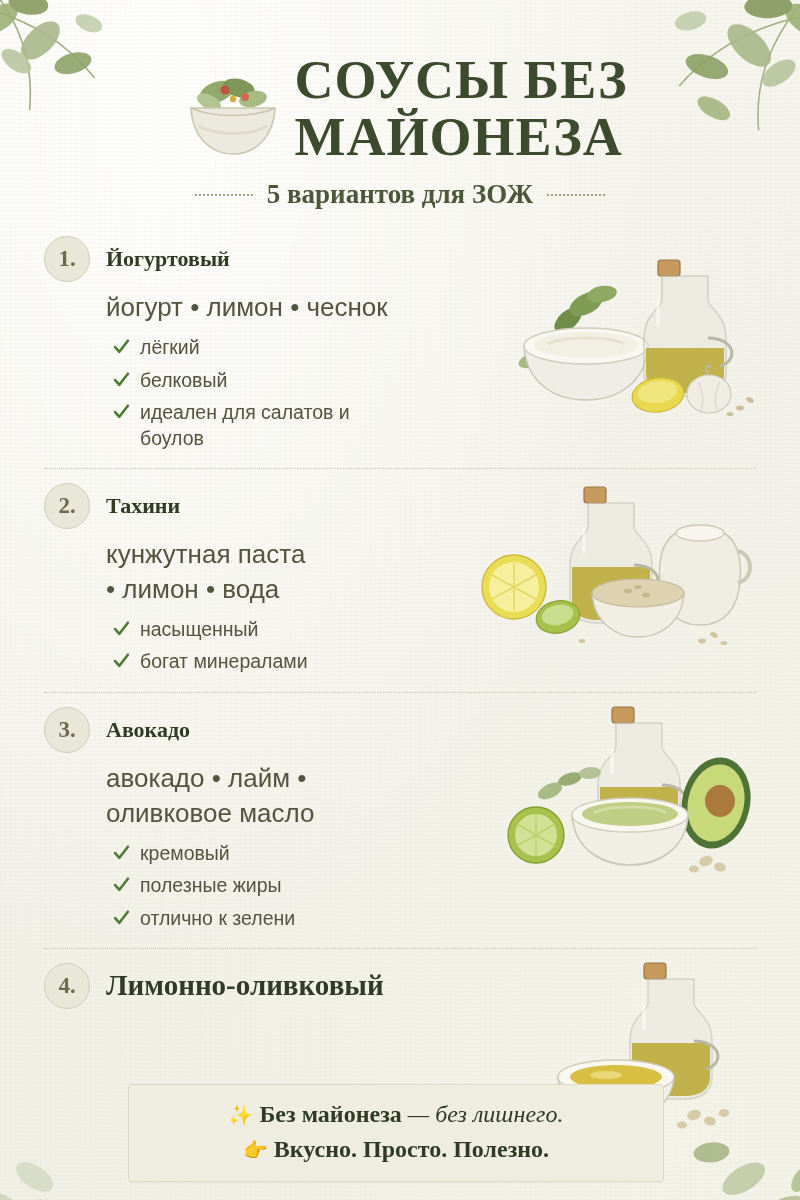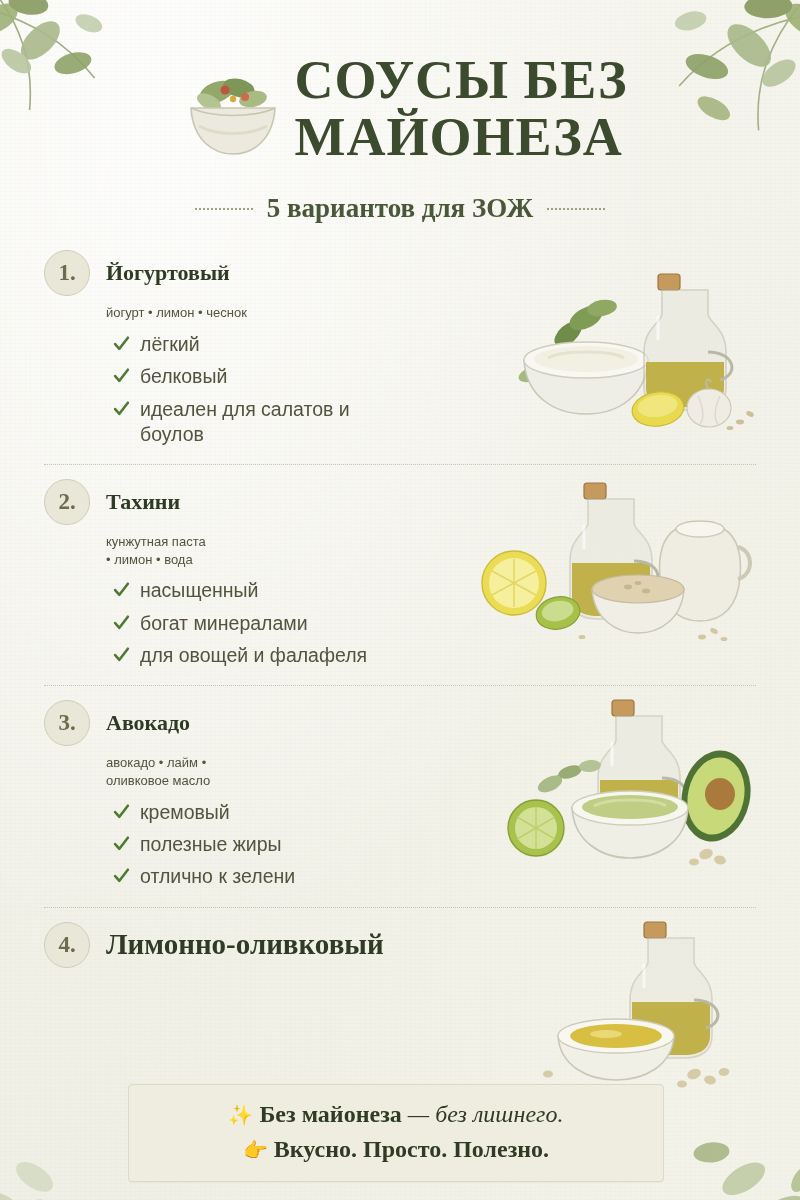--- a/index.html
+++ b/index.html
@@ -61,21 +61,21 @@
     line-height: 1.05;
     letter-spacing: 1px;
     color: #3c4a2e;
     text-transform: uppercase;
     text-align: left;
     margin: 0;
   }
   .title .line2 { display:block; }
 
   .subtitle-row {
-    margin-top: 28px;
+    margin-top: 14px;
     display: flex;
     align-items: center;
     justify-content: center;
     gap: 14px;
   }
   .dash-rule {
     width: 58px;
     border-top: 2px dotted #9aa183;
     height: 0;
   }
@@ -120,21 +120,21 @@
     font-size: 22px;
     color: #2f3b24;
     line-height: 1;
   }
   .sec-title.small { font-size: 29px; }
 
   .sec-body { padding-left: 62px; padding-top: 8px; max-width: 360px; }
 
   .ingredients {
     font-family: "Liberation Sans", sans-serif;
-    font-size: 13px;
+    font-size: 26px;
     color: #54533f;
     line-height: 1.35;
     margin: 0 0 10px 0;
   }
   .ingredients .ing-line { display: block; }
 
   ul.benefits { list-style: none; margin: 7px; padding: 0; }
   ul.benefits li {
     display: flex;
     align-items: flex-start;
@@ -373,26 +373,20 @@
                 <path d="M2 8.5 L6 13 L14 2.5" fill="none" stroke="#4e7a33" stroke-width="2.4" stroke-linecap="round" stroke-linejoin="round"></path>
               </svg>
             <span class="btext">насыщенный</span>
           </li>
           <li>
             <svg class="check" viewBox="0 0 16 16">
                 <path d="M2 8.5 L6 13 L14 2.5" fill="none" stroke="#4e7a33" stroke-width="2.4" stroke-linecap="round" stroke-linejoin="round"></path>
               </svg>
             <span class="btext">богат минералами</span>
           </li>
-          <li>
-            <svg class="check" viewBox="0 0 16 16">
-                <path d="M2 8.5 L6 13 L14 2.5" fill="none" stroke="#4e7a33" stroke-width="2.4" stroke-linecap="round" stroke-linejoin="round"></path>
-              </svg>
-            <span class="btext">для овощей и фалафеля</span>
-          </li>
         </ul>
       </div>
       <div class="sec-art">
         <svg viewBox="0 0 300 185">
 
           <g>
             <path d="M214 58 C 200 66, 196 86, 198 106 C 200 134, 214 150, 238 150 C 262 150, 276 134, 278 106 C 280 86, 276 66, 262 58 Z" fill="#efece2" stroke="#cdc9b7" stroke-width="1.6"></path>
             <ellipse cx="238" cy="58" rx="24" ry="8" fill="#f7f5ee" stroke="#cdc9b7" stroke-width="1.4"></ellipse>
             <path d="M276 76 C 292 80, 292 104, 276 108" fill="none" stroke="#cdc9b7" stroke-width="4"></path>
           </g>

